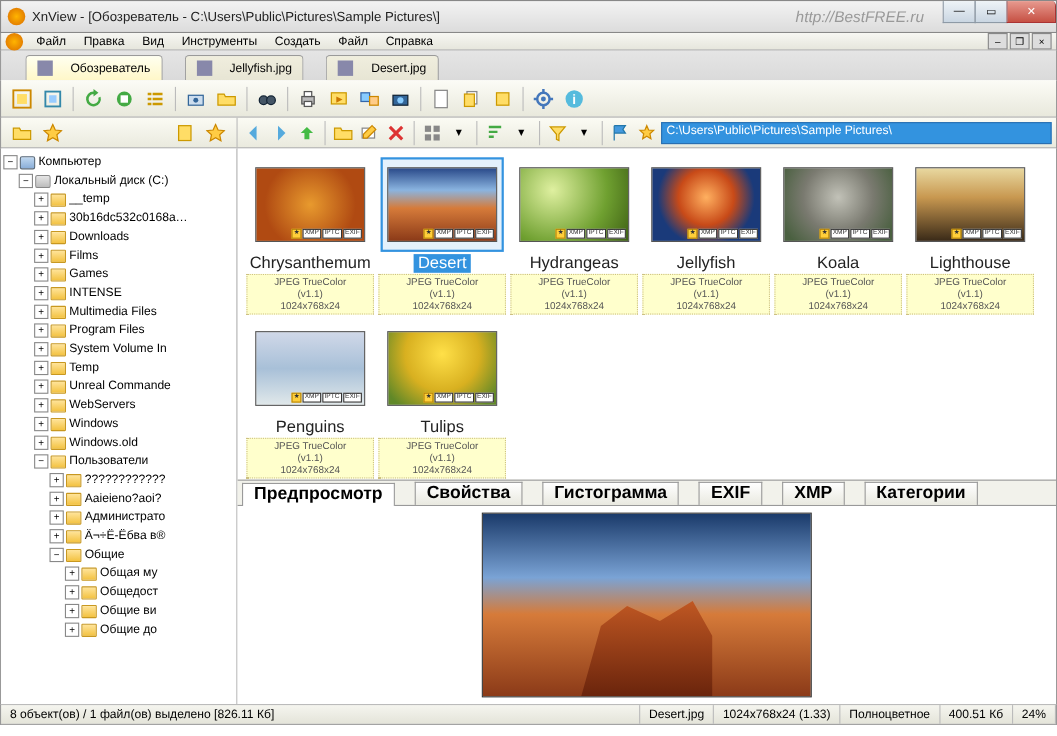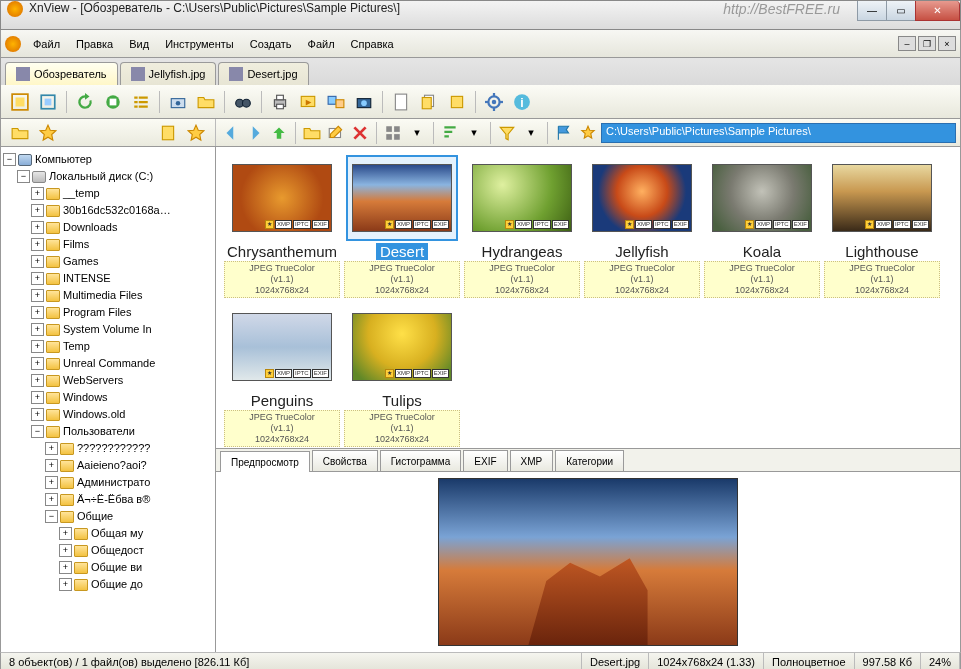--- a/index.html
+++ b/index.html
@@ -1,36 +1,36 @@
 <!DOCTYPE html>
 <html><head>
 <meta charset="utf-8">
 <style>
 * { box-sizing: border-box; margin: 0; padding: 0; }
 body { font-family: "Segoe UI", Tahoma, sans-serif; font-size: 11px; background: #fff; overflow: hidden; width: 961px; height: 669px; }
 
 
-.titlebar { height: 30px; background: linear-gradient(#f3f3f3, #dcdcdc); border: 1px solid #888; display: flex; align-items: flex-start; padding: 0 6px; position: relative; }
+.titlebar { height: 30px; background: linear-gradient(#f3f3f3, #dcdcdc); border: 1px solid #888; display: flex; align-items: center; padding: 0 6px; position: relative; }
 .titlebar .app-icon { width: 16px; height: 16px; background: radial-gradient(circle,#ffb400,#d96a00); border-radius: 50%; margin-right: 6px; }
 .titlebar .title { font-size: 12px; color: #222; }
 .titlebar .watermark { position: absolute; right: 120px; font-size: 14px; color: #999; font-style: italic; }
 .winbtns { position: absolute; right: 0; top: 0; display: flex; }
 .winbtn { width: 30px; height: 20px; border: 1px solid #8e9aa6; border-top: none; background: linear-gradient(#eef3f7,#cad6e2); margin-left: -1px; display: flex; align-items: center; justify-content: center; font-size: 10px; }
 .winbtn.close { background: linear-gradient(#e79a8f,#c65043); color: #fff; border-color: #a33; border-top-right-radius: 4px; width: 45px; }
 
 
-.menubar { height: 28px; background: linear-gradient(#f7f7f3,#e6e6dc); border: 1px solid #999; border-top: none; display: flex; align-items: center; padding: 0 4px; }
+.menubar { height: 16px; background: linear-gradient(#f7f7f3,#e6e6dc); border: 1px solid #999; border-top: none; display: flex; align-items: center; padding: 0 4px; }
 .menubar .ico { width: 16px; height: 16px; background: radial-gradient(circle,#ffb400,#d96a00); border-radius: 50%; margin-right: 4px; }
 .menubar .mi { padding: 4px 8px; cursor: default; }
 .menubar .mdi { margin-left: auto; display: flex; gap: 2px; }
 .menubar .mdibtn { width: 18px; height: 15px; border: 1px solid #888; background: #ddd; font-size: 9px; display: flex; align-items: center; justify-content: center; }
 
 
 .tabbar { height: 27px; background: linear-gradient(#e5e5e5,#dadada); border-left: 1px solid #999; border-right: 1px solid #999; display: flex; align-items: flex-end; padding: 0 4px; }
-.tab { height: 23px; padding: 0 10px; display: flex; align-items: center; gap: 4px; border: 1px solid #9a9a9a; border-bottom: none; margin-right: 2px; background: linear-gradient(#f0eede,#e7e5d4); border-radius: 4px 4px 0 0; font-size: 11px; }
+.tab { height: 23px; padding: 0 10px; display: flex; align-items: center; gap: 16px; border: 1px solid #9a9a9a; border-bottom: none; margin-right: 2px; background: linear-gradient(#f0eede,#e7e5d4); border-radius: 4px 4px 0 0; font-size: 11px; margin-left: 18px; }
 .tab.active { background: linear-gradient(#fffff0,#fff7c8); }
 .tab .ticon { width: 14px; height: 14px; background: #88a; }
 
 
 .toolbar { height: 34px; background: linear-gradient(#fcfcf6,#e8e8dc); border: 1px solid #999; border-top: none; display: flex; align-items: center; padding: 0 6px; gap: 2px; }
 .tbtn { width: 26px; height: 26px; border: 1px solid transparent; display: flex; align-items: center; justify-content: center; border-radius: 3px; }
 .tsep { width: 1px; height: 22px; background: #bbb; margin: 0 3px; }
 .tbtn svg, .nbtn svg { width: 18px; height: 18px; }
 
 
@@ -65,21 +65,21 @@
 .thumb .img { width: 100px; height: 68px; border: 1px solid #555; position: relative; }
 .thumb .badges { position: absolute; right: 2px; bottom: 2px; display: flex; gap: 1px; }
 .badge { font-size: 6px; background: #fff; border: 1px solid #333; padding: 0 1px; line-height: 7px; color: #333; }
 .badge.star { background: #ffcf3a; border-color: #b8860b; width: 9px; text-align: center; }
 .thumb .lbl { font-size: 15px; color: #222; margin-top: 2px; }
 .thumb.sel .lbl { background: #3393df; color: #fff; padding: 0 4px; display: inline-block; text-align: right; }
 .thumb .meta { font-size: 9px; color: #555; background: #ffffcc; border: 1px dotted #ccc082; padding: 1px 12px; margin-top: 1px; line-height: 11px; }
 
 
 .preview-tabs { height: 24px; background: #f2f2eb; border-top: 1px solid #999; border-bottom: 1px solid #999; display: flex; align-items: flex-end; padding-left: 4px; }
-.ptab { height: 21px; padding: 0 10px; border: 1px solid #9a9a9a; border-bottom: none; margin-right: 2px; background: linear-gradient(#fff,#e9e9e0); display: flex; align-items: center; font-size: 10px; }
+.ptab { height: 21px; padding: 0 10px; border: 1px solid #9a9a9a; border-bottom: none; margin-right: 18px; background: linear-gradient(#fff,#e9e9e0); display: flex; align-items: center; font-size: 16px; font-weight: bold; }
 .ptab.active { background: #fff; position: relative; top: 1px; }
 .preview { flex: 0 0 180px; background: #fff; display: flex; align-items: center; justify-content: center; }
 .preview .pvimg { width: 300px; height: 168px; background: linear-gradient(#1a3a6a 0%, #7aa3d5 35%, #d67b3a 55%, #8b3a18 100%); border: 1px solid #333; position: relative; }
 .preview .pvimg::after { content:""; position:absolute; left:30%; bottom:0; width:40%; height:55%; background: linear-gradient(#c45a24,#6a240c); clip-path: polygon(0 100%, 15% 30%, 35% 10%, 60% 25%, 85% 5%, 100% 40%, 100% 100%); }
 
 
 .status { height: 19px; background: linear-gradient(#f5f5ef,#e4e4d9); border: 1px solid #999; border-top: 1px solid #bbb; display: flex; align-items: center; font-size: 11px; }
 .status .cell { padding: 0 8px; border-right: 1px solid #bbb; height: 100%; display: flex; align-items: center; }
 
 
@@ -502,15 +502,15 @@
       <div class="pvimg"></div>
     </div>
   </div>
 </div>
 
 <div class="status">
   <div class="cell" style="flex:1">8 объект(ов) / 1 файл(ов) выделено    [826.11 Кб]</div>
   <div class="cell">Desert.jpg</div>
   <div class="cell">1024x768x24 (1.33)</div>
   <div class="cell">Полноцветное</div>
-  <div class="cell">997.58 Кб</div>
+  <div class="cell">400.51 Кб</div>
   <div class="cell">24%</div>
 </div>
 
 </body></html>

